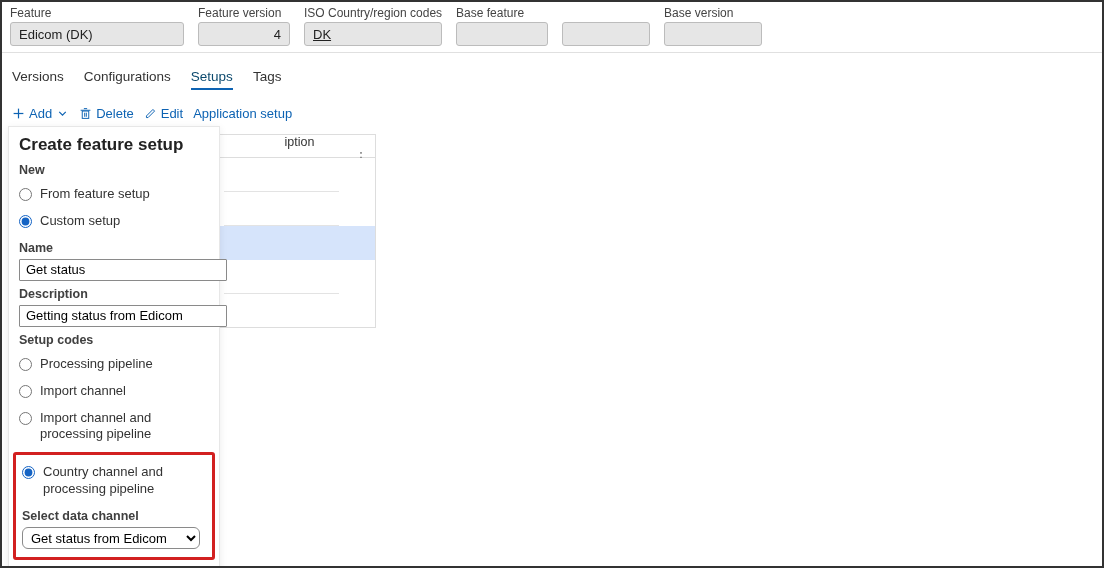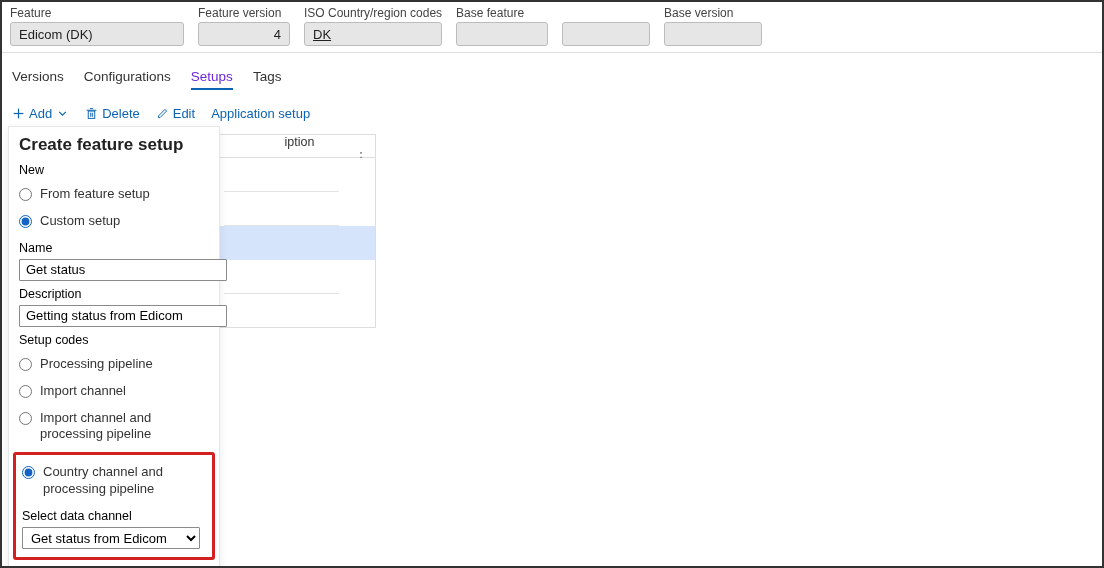--- a/index.html
+++ b/index.html
@@ -19,24 +19,24 @@
   .w-feature { width: 174px; }
   .w-version { width: 92px; }
   .w-iso     { width: 138px; text-decoration: underline; }
   .w-basef   { width: 92px; }
   .w-basef2  { width: 88px; margin-top: 16px; }
   .w-basev   { width: 98px; }
 
   
   .tabs { display: flex; gap: 20px; padding: 16px 10px 10px 10px; font-size: 13.5px; color: #333; }
   .tab { cursor: pointer; padding-bottom: 4px; }
-  .tab.active { border-bottom: 2px solid #0d63b3; color: #6d28d9; }
-
-  
-  .toolbar { display: flex; gap: 16px; padding: 6px 10px; font-size: 13px; color: #0d63b3; align-items: center; }
+  .tab.active { border-bottom: 2px solid #0d63b3; color: #0c4a6e; }
+
+  
+  .toolbar { display: flex; gap: 10px; padding: 6px 10px; font-size: 13px; color: #0d63b3; align-items: center; }
   .tbtn { display: inline-flex; align-items: center; gap: 4px; cursor: pointer; }
   .tbtn svg { width: 13px; height: 13px; }
 
   
   .tbl-header {
     position: absolute; left: 216px; top: 132px; height: 24px;
     width: 158px; border-top: 1px solid #ddd; border-right: 1px solid #ddd; border-bottom: 1px solid #ddd;
     display: flex; align-items: center; font-size: 12.5px; color: #333; padding-left: 6px;
     background: #fff;
     flex-direction: column;
@@ -49,30 +49,30 @@
   .tbl-row { height: 34px; border-bottom: 1px solid #e3e3e3; margin-left: 6px; margin-right: 36px; }
   .tbl-row.sel { background: #d6e4fb; margin-left: 0; margin-right: 0; border: none; }
 
   
   .panel {
     position: absolute; left: 6px; top: 124px; width: 212px;
     background: #fff; border: 1px solid #e7e7e7; box-shadow: 0 2px 8px rgba(0,0,0,0.08);
     padding: 8px 10px 12px 10px;
   }
   .panel-title { font-size: 17px; font-weight: 600; color: #222; margin-bottom: 8px; }
-  .sect-label { font-size: 12.5px; color: #000000; margin-top: 6px; margin-bottom: 4px; }
+  .sect-label { font-size: 12.5px; color: #404040; margin-top: 6px; margin-bottom: 4px; font-weight: bold; }
   .radio-row { display: flex; align-items: flex-start; gap: 8px; font-size: 13px; color: #333; padding: 5px 0; }
   .radio-row input[type="radio"] { margin: 2px 0 0 0; accent-color: #1463c4; }
   .radio-row label { line-height: 1.3; }
   .txt-input {
     width: 208px; height: 22px; border: 1px solid #8a8a8a; border-radius: 1px;
     font-size: 13px; padding: 0 6px; background: #fff;
   }
   .sel-input {
-    width: 178px; height: 22px; border: 1px solid #8a8a8a; border-radius: 1px;
+    width: 178px; height: 22px; border: 1px solid #8a8a8a; border-radius: 6px;
     font-size: 13px; padding: 0 4px; background: #fff;
   }
   .hl-box {
     border: 3px solid #d22020; border-radius: 3px;
     padding: 4px 6px 8px 6px; margin-top: 4px;
     position: relative; left: -6px; width: 202px;
   }
 </style>
 </head>
 <body>

